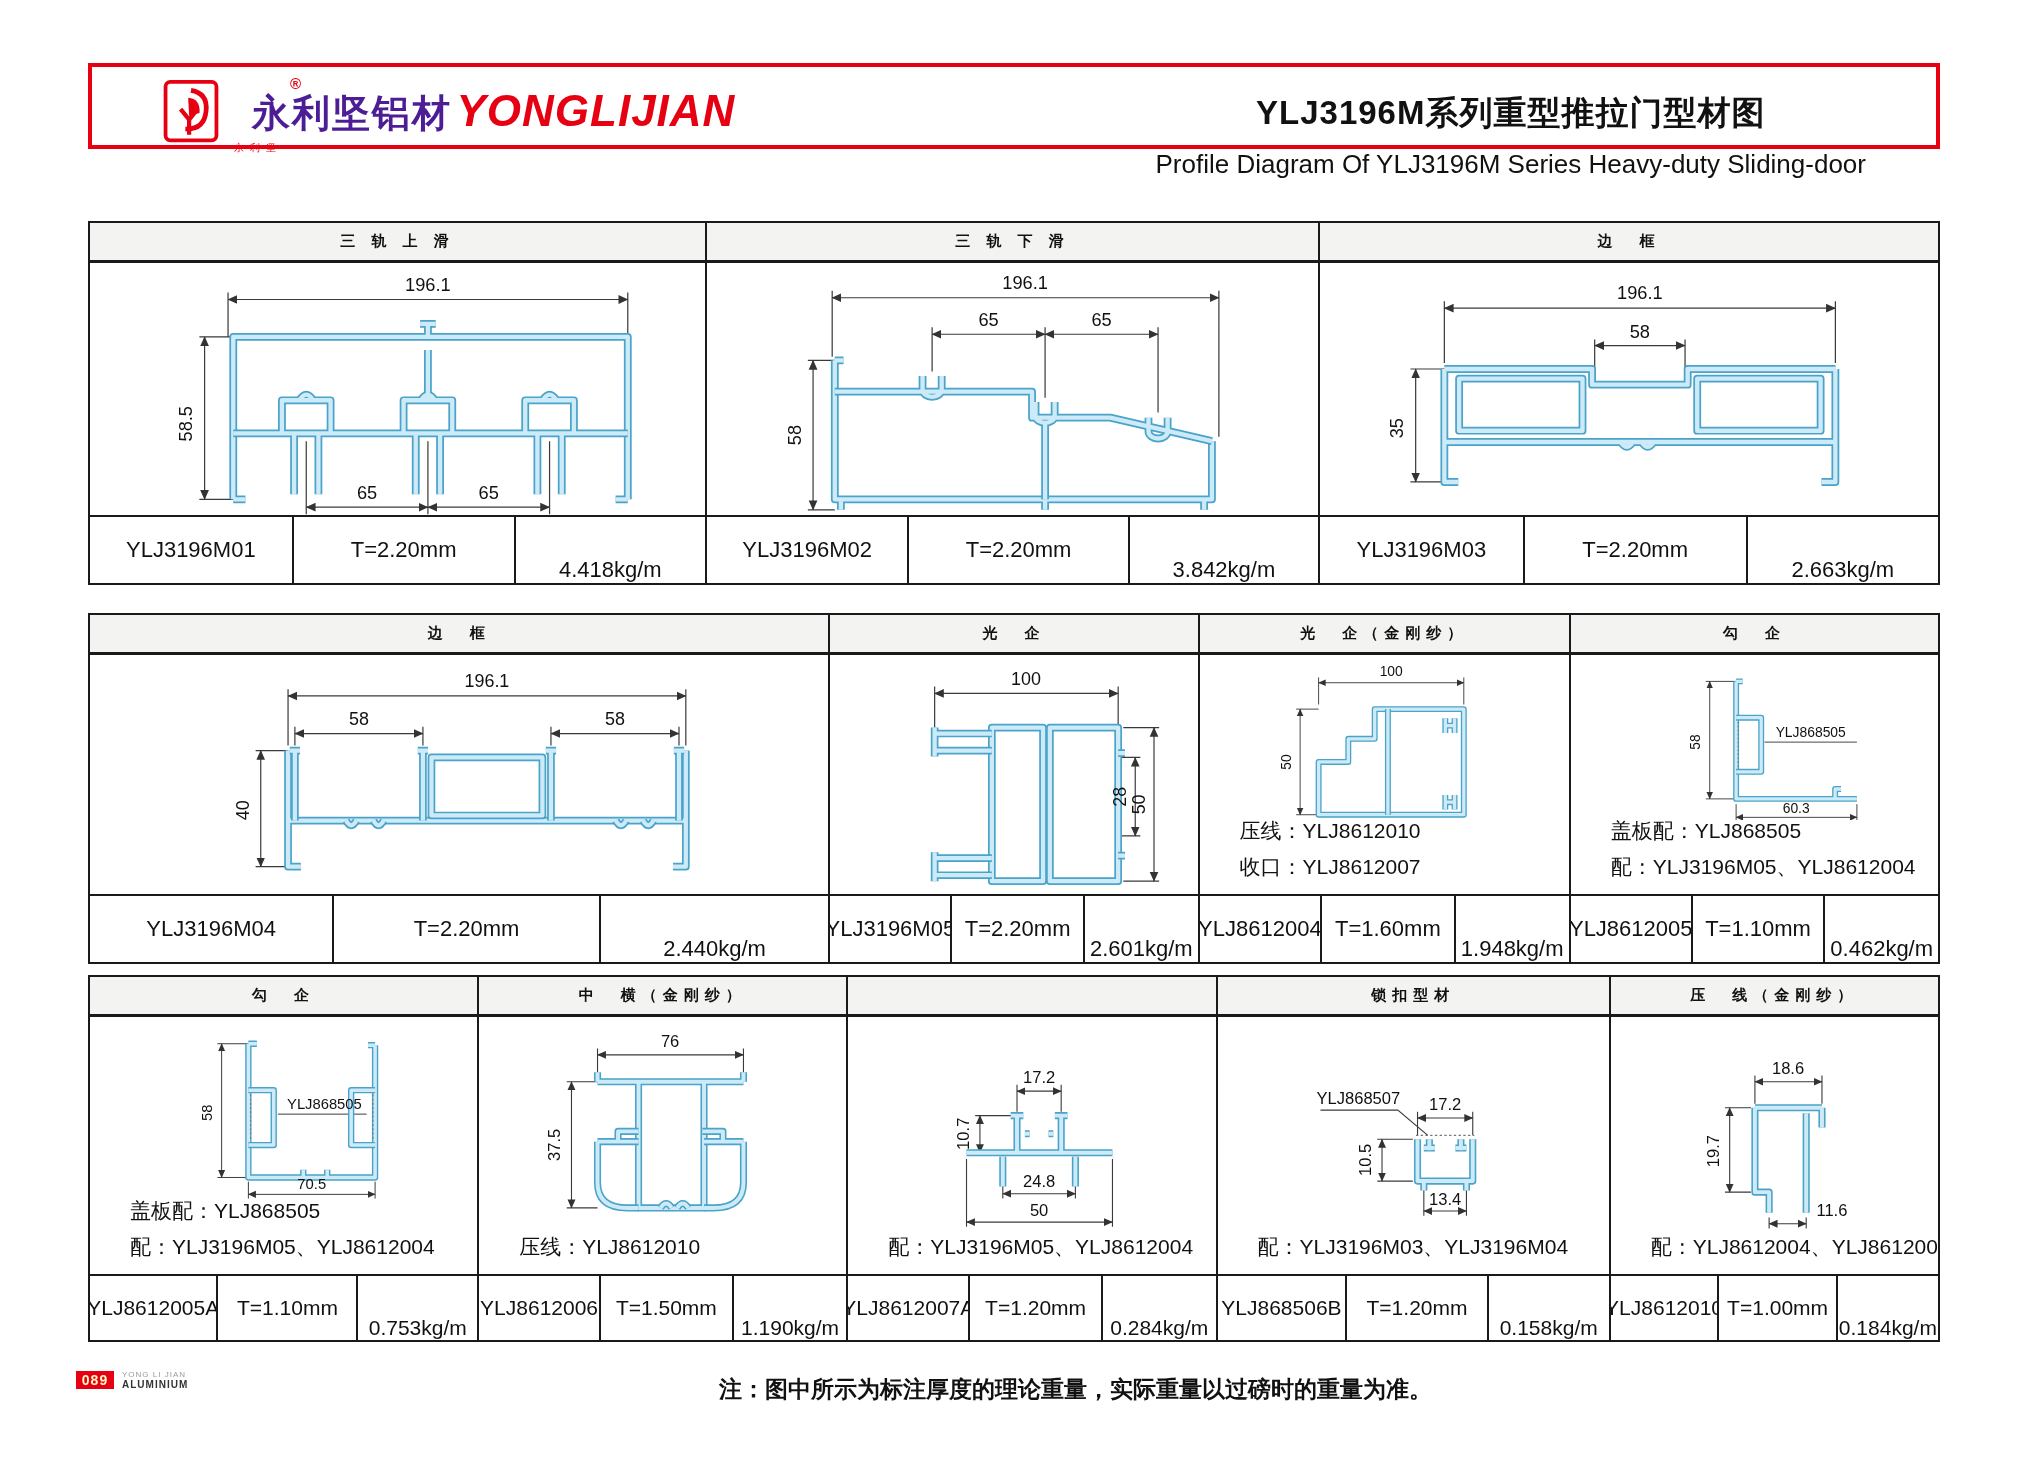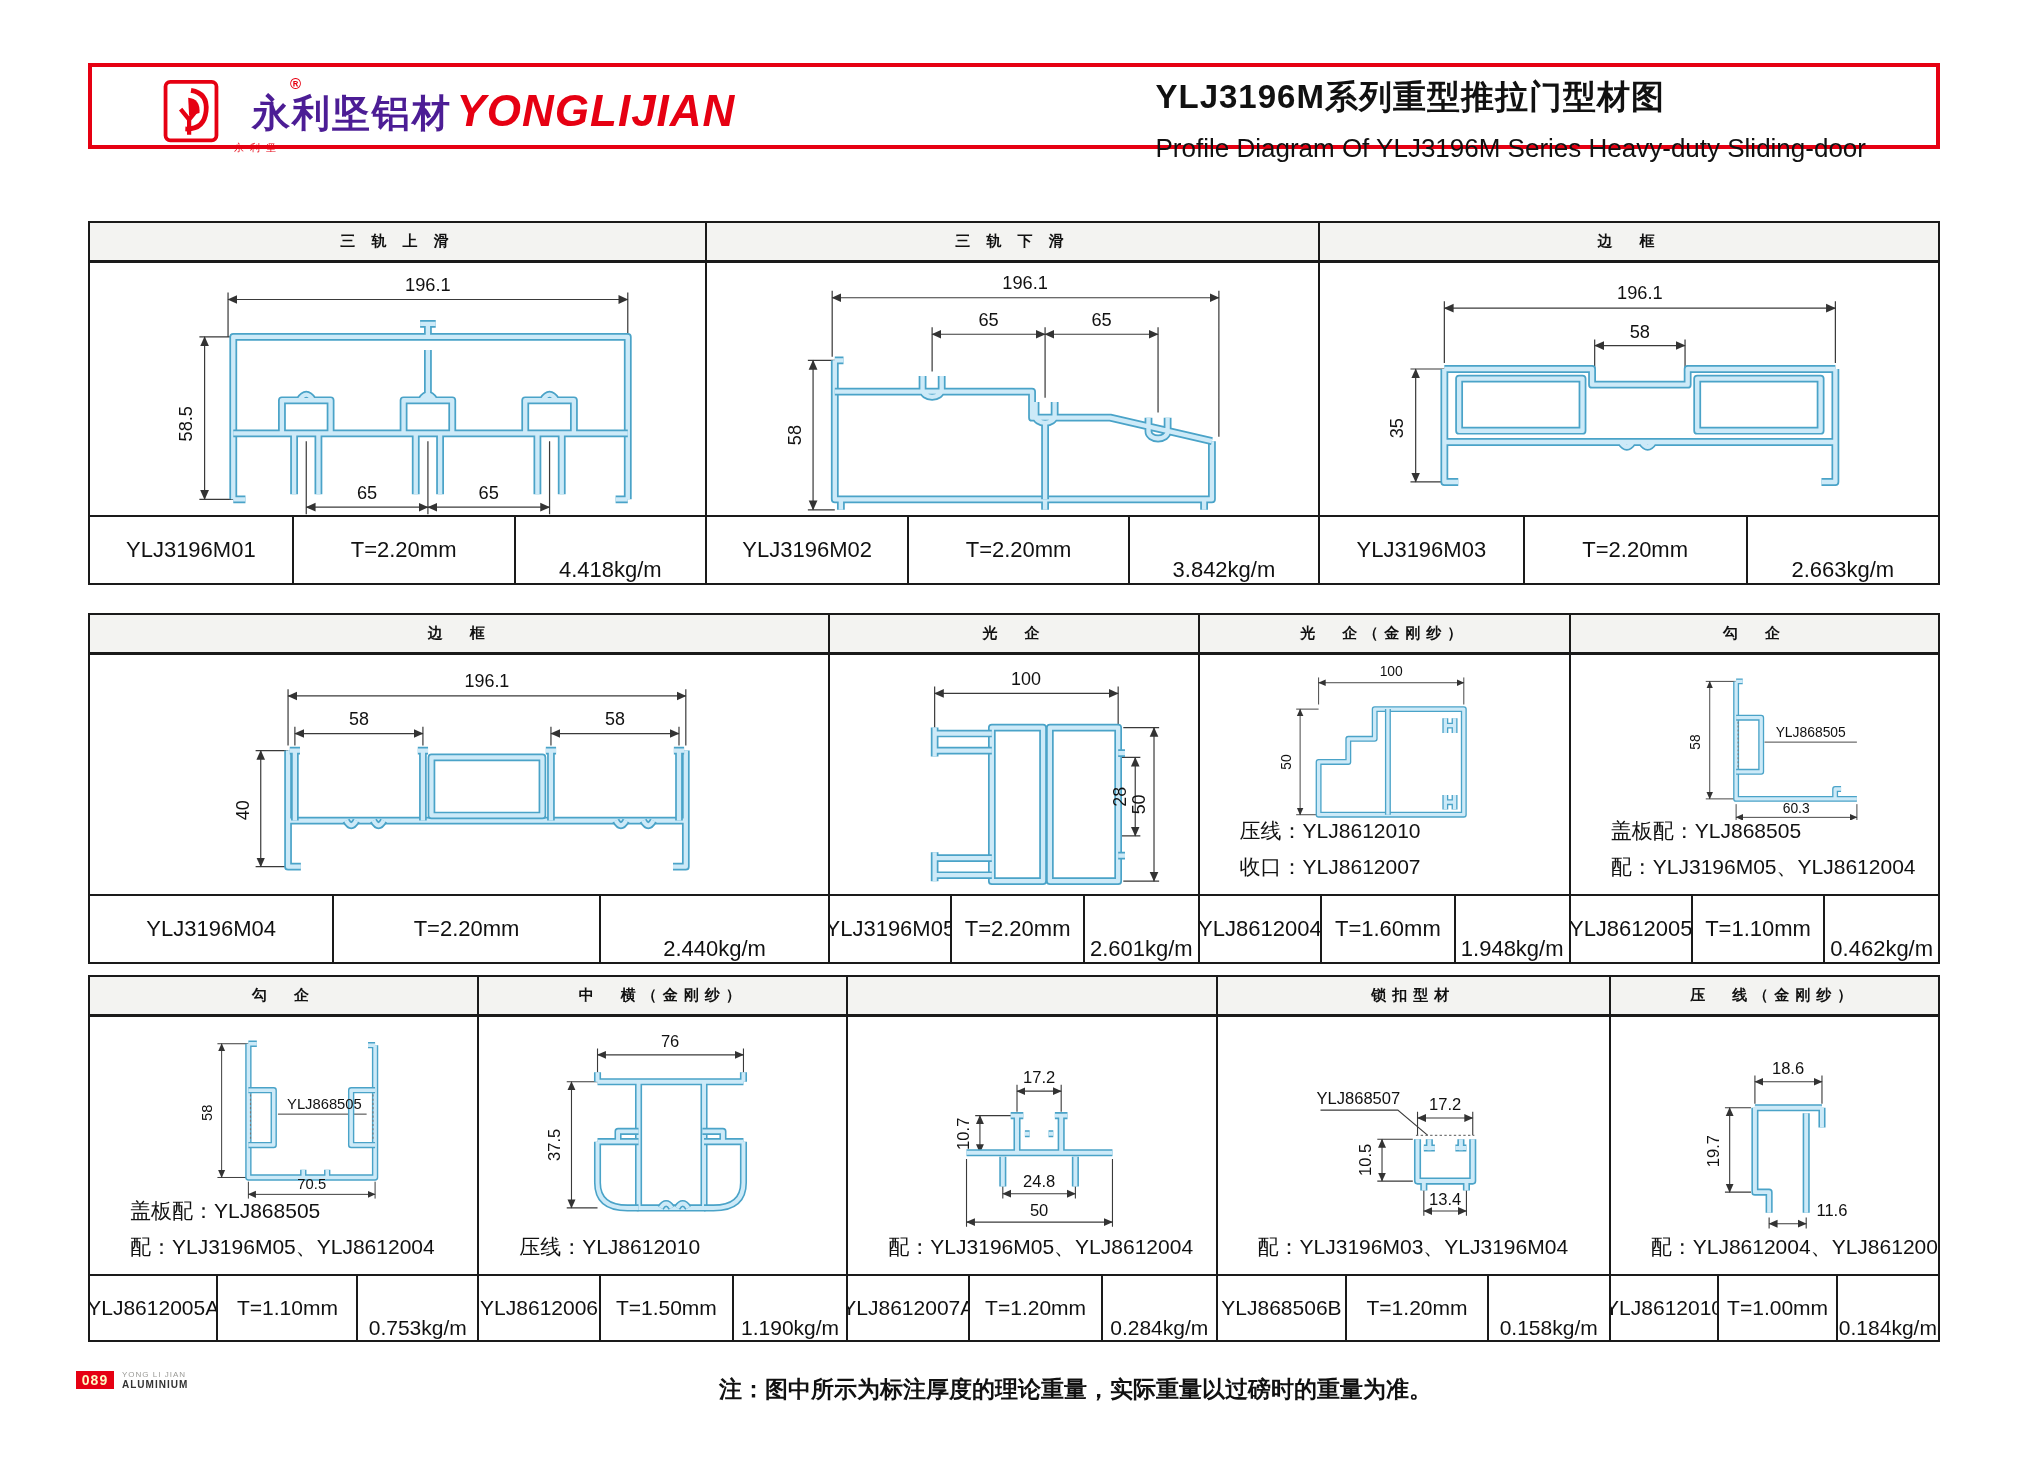--- a/index.html
+++ b/index.html
@@ -10,21 +10,21 @@
   .hdr { position:absolute; left:88px; top:63px; width:1852px; height:86px;
          border:4px solid #e60012; background:#fff; }
   .logo-wrap { position:absolute; left:70px; top:6px; height:72px; display:flex; align-items:flex-end; }
   .logo-icon { position:relative; width:58px; height:66px; }
   .logo-icon svg { width:100%; height:100%; }
   .reg { position:absolute; left:128px; top:2px; color:#e60012; font-size:15px; font-weight:bold; }
   .logo-sub { position:absolute; left:72px; top:68px; color:#e60012; font-size:10px; letter-spacing:6px; white-space:nowrap; }
   .brand-text { margin-left:32px; margin-bottom:6px; white-space:nowrap; }
   .brand-cn { color:#4c1d95; font-size:38px; font-weight:bold; letter-spacing:2px;text-align:center; }
   .brand-en { color:#e60012; font-size:44px; font-weight:bold; font-style:italic; letter-spacing:1px;margin-top:24px; }
-  .titles { position:absolute; right:70px; top:8px; text-align:left; }
+  .titles { position:absolute; right:70px; top:24px; text-align:center; }
   .t-cn { font-size:33px; font-weight:bold; letter-spacing:1px; }
   .t-en { font-size:26px; margin-top:13px; }
 
   
   .row { position:absolute; left:88px; width:1852px; border:2px solid #1a1a1a; display:flex; background:#fff; }
   .row1 { top:221px; height:364px; }
   .row2 { top:613px; height:351px; }
   .row3 { top:975px; height:367px; }
   .panel { border-right:2px solid #1a1a1a; display:flex; flex-direction:column; position:relative; }
   .panel:last-child { border-right:none; }

